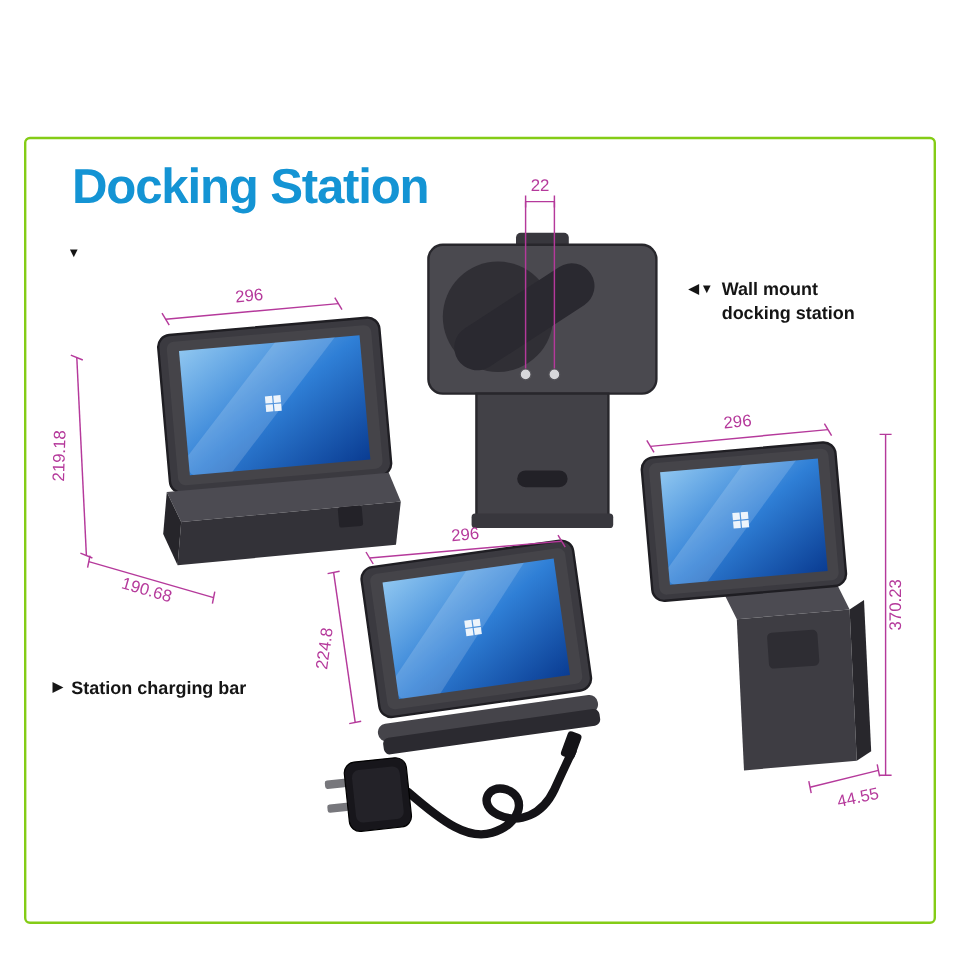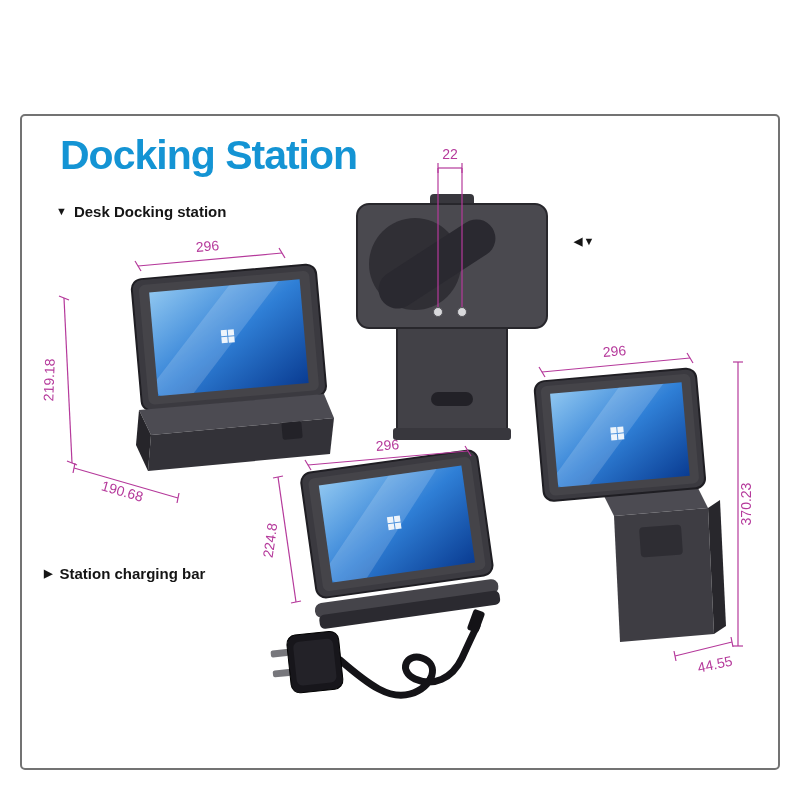--- a/index.html
+++ b/index.html
@@ -1,18 +1,18 @@
 <!DOCTYPE html>
 <html><head>
 <meta charset="utf-8">
 <style>
   html,body{margin:0;padding:0}
   body{width:800px;height:800px;background:#fff;font-family:"Liberation Sans",sans-serif;color:#111}
   .page{position:relative;width:800px;height:800px;background:#fff;overflow:hidden}
-  .frame{position:absolute;left:20px;top:114px;width:756px;height:652px;border:2px solid #737373;border-radius:5px;background:#fff}
+  .frame{position:absolute;left:20px;top:114px;width:756px;height:652px;border:2px solid #84cc16;border-radius:5px;background:#fff}
   .title{position:absolute;left:38px;top:16px;font-size:41px;font-weight:800;color:#1494d4;letter-spacing:-1px}
   .label{position:absolute;font-size:15px;font-weight:700;color:#151515;display:flex;align-items:flex-start;gap:6px;line-height:1.3}
   .label .marker{font-size:11px;padding-top:2px;letter-spacing:1px}
   .desk-label{left:34px;top:86px}
   .wall-label{left:552px;top:116px}
   .battery-label{left:22px;top:448px}
   .fig{position:absolute}
   .fig-desk{left:14px;top:122px}
   .fig-wall-rear{left:325px;top:30px}
   .fig-wall-side{left:498px;top:222px}
@@ -23,25 +23,28 @@
 </head>
 <body>
 
 <div class="page">
  <div class="frame">
 
   <div class="title">Docking Station</div>
 
   <div class="label desk-label">
     <span class="marker">▼</span>
-    <span>Desk Docking station</span>
   </div>
 
   <div class="label wall-label">
     <span class="marker">◀▼</span>
+    <span>
+      <span>Wall mount</span><br>
+      <span>docking station</span>
+    </span>
   </div>
 
   <div class="label battery-label">
     <span class="marker">▶</span>
     <span>Station charging bar</span>
   </div>
 
   <svg class="fig fig-desk" width="300" height="270" viewBox="0 0 300 270">
     <defs>
       <linearGradient id="gd" x1="0" y1="0" x2="1" y2="1">

